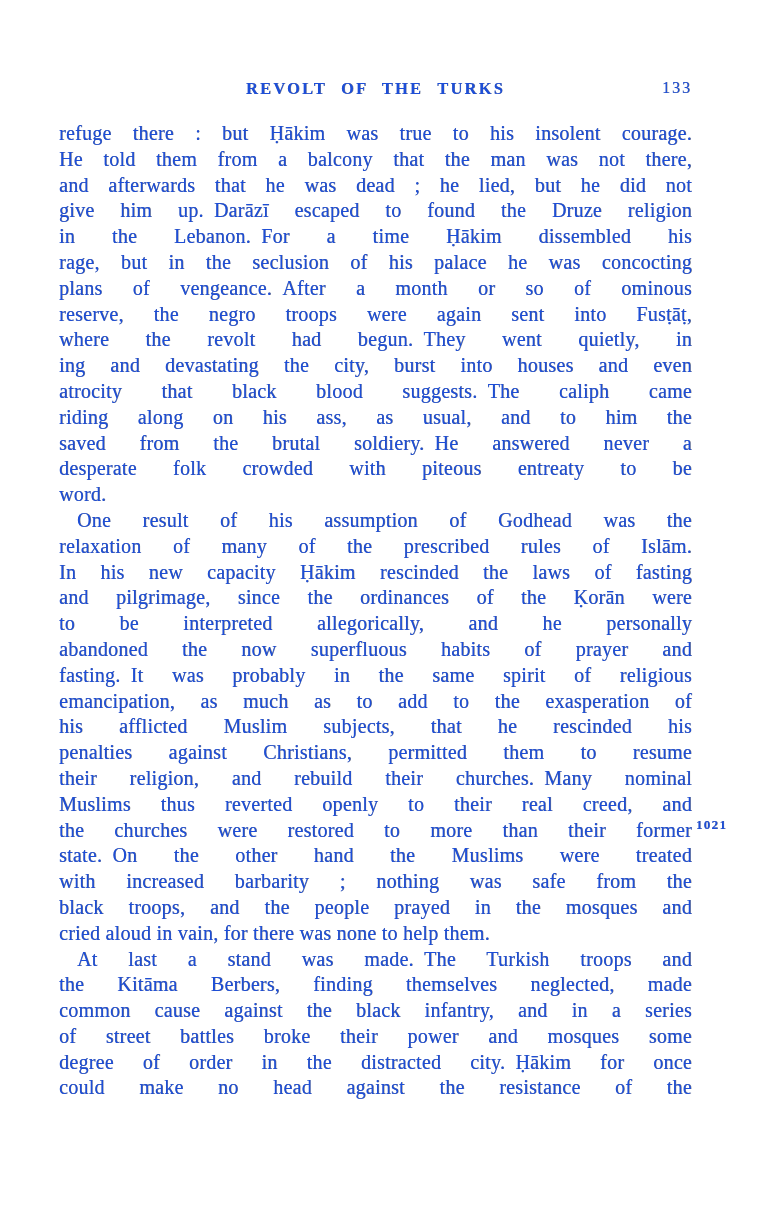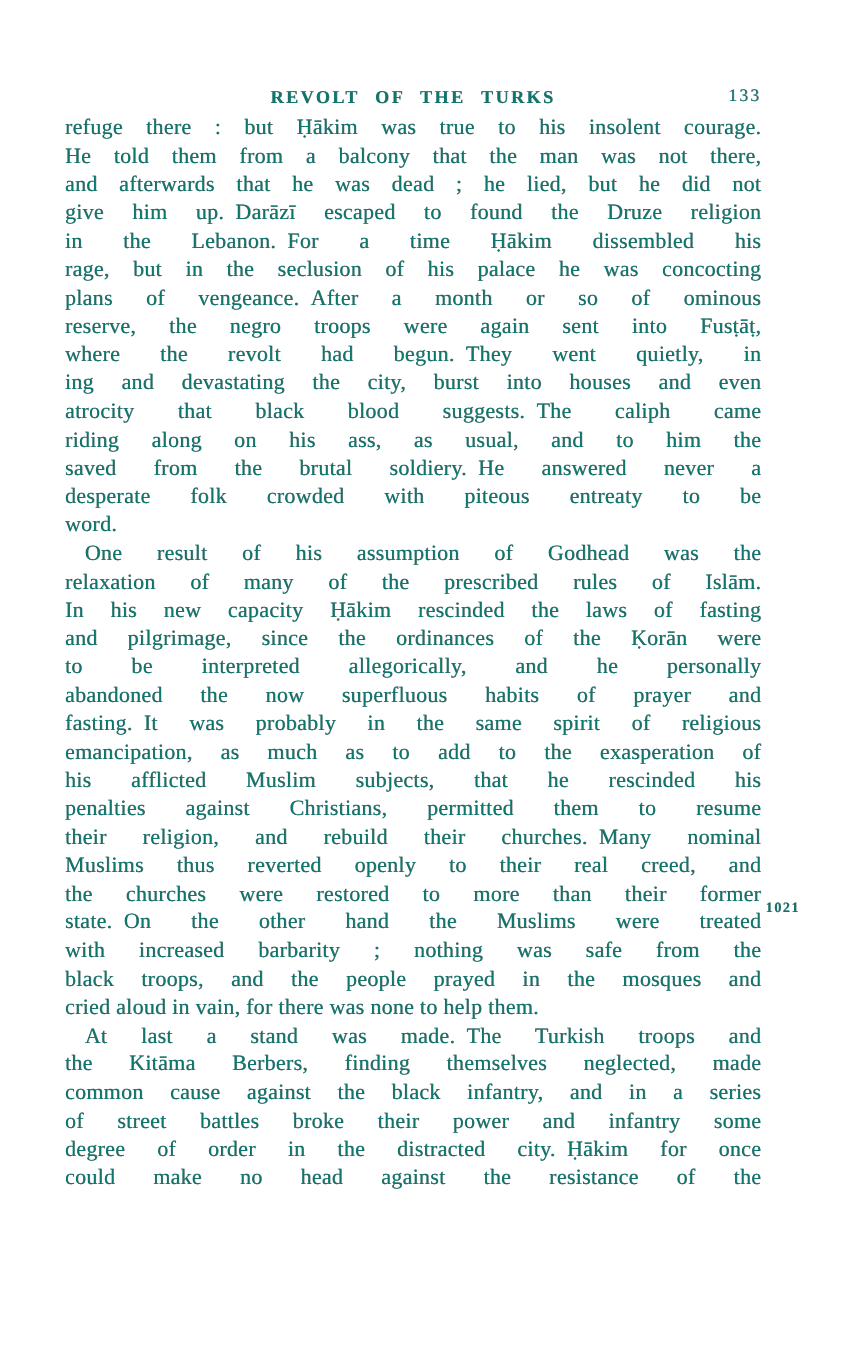--- a/index.html
+++ b/index.html
@@ -3,21 +3,21 @@
 <meta charset="utf-8">
 <style>
   html, body { margin: 0; padding: 0; background: #ffffff; }
   .page {
     position: relative;
     width: 780px;
     height: 1226px;
     background: #ffffff;
     overflow: hidden;
     font-family: "Liberation Serif", "DejaVu Serif", serif;
-    color: #0f766e;
+    color: #1d4ed8;
   }
   .running-head {
     position: absolute;
     left: 59px;
     top: 79px;
     width: 633px;
     height: 22px;
   }
   .head-title {
     display: block;
@@ -33,21 +33,21 @@
     right: 0;
     top: 0;
     font-size: 16px;
     font-weight: 400;
     letter-spacing: 2px;
     text-shadow: 0.4px 0 0 rgba(20,20,20,0.5);
   }
   .text-block {
     position: absolute;
     left: 59px;
-    top: 104px;
+    top: 121px;
     width: 633px;
     font-family: Liberation Serif, serif;
   }
   .line {
     height: 25.8px;
     line-height: 25.8px;
     font-size: 20px;
     letter-spacing: 0.25px;
     text-align: justify;
     text-align-last: justify;
@@ -109,19 +109,19 @@
       <div class="line">their religion, and rebuild their churches. Many nominal</div>
       <div class="line">Muslims thus reverted openly to their real creed, and</div>
       <div class="line">the churches were restored to more than their former</div>
       <div class="line">state. On the other hand the Muslims were treated</div>
       <div class="line">with increased barbarity ; nothing was safe from the</div>
       <div class="line">black troops, and the people prayed in the mosques and</div>
       <div class="line no-just">cried aloud in vain, for there was none to help them.</div>
       <div class="line indent">At last a stand was made. The Turkish troops and</div>
       <div class="line">the Kitāma Berbers, finding themselves neglected, made</div>
       <div class="line">common cause against the black infantry, and in a series</div>
-      <div class="line">of street battles broke their power and infantry some</div>
+      <div class="line">of street battles broke their power and mosques some</div>
       <div class="line">degree of order in the distracted city. Ḥākim for once</div>
       <div class="line">could make no head against the resistance of the</div>
     </div>
 
   <div class="margin-note">1021</div>
 </div>
 
 </body></html>

